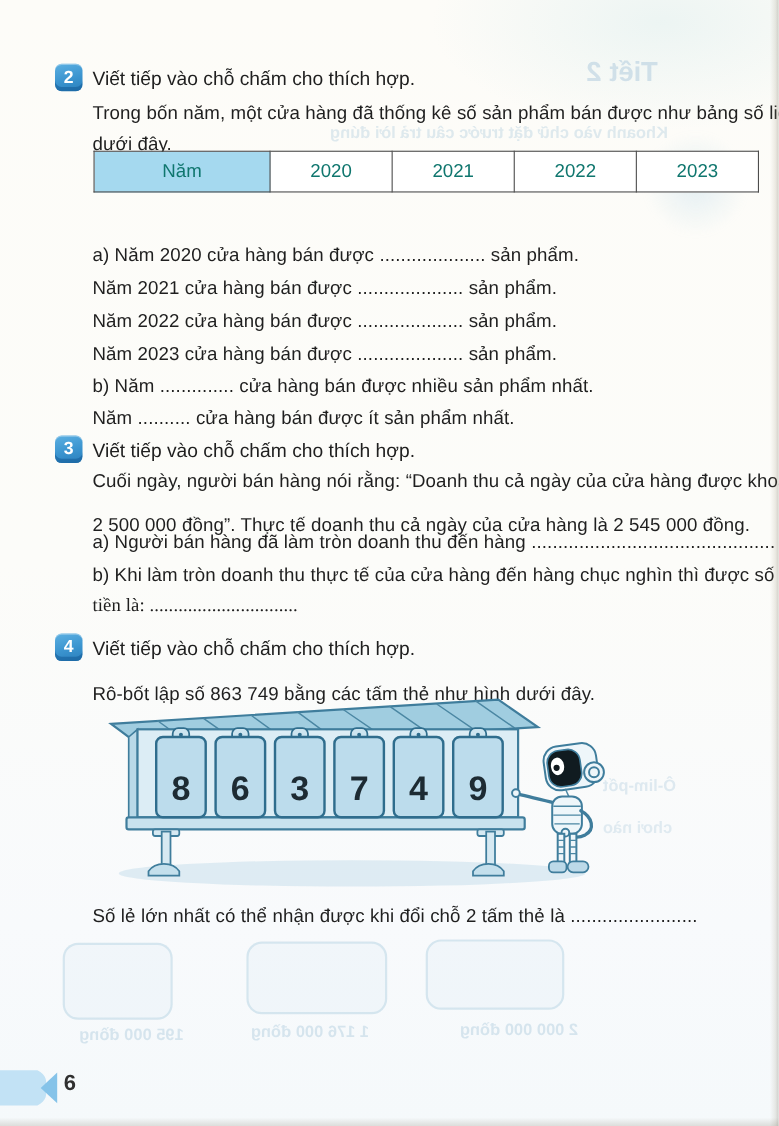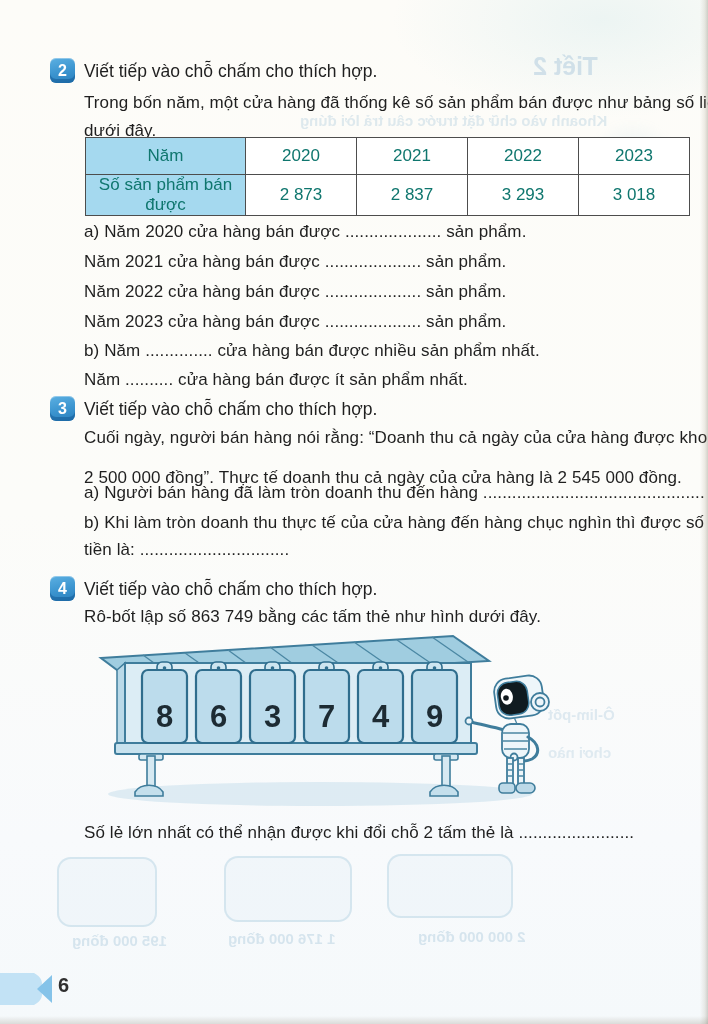--- a/index.html
+++ b/index.html
@@ -97,52 +97,45 @@
           <col class="cy">
         </colgroup>
       <tbody>
           <tr>
         <td class="blue">Năm</td>
         <td>2020</td>
         <td>2021</td>
         <td>2022</td>
         <td>2023</td>
       </tr>
-      <tr>
-        <td class="blue">Số sản phẩm bán được</td>
-        <td>2 873</td>
-        <td>2 837</td>
-        <td>3 293</td>
-        <td>3 018</td>
-      </tr>
     </tbody>
       </table>
 
     <div class="t-line" style="top:222px;">a) Năm 2020 cửa hàng bán được .................... sản phẩm.</div>
     <div class="t-line" style="top:252px;">Năm 2021 cửa hàng bán được .................... sản phẩm.</div>
     <div class="t-line" style="top:282px;">Năm 2022 cửa hàng bán được .................... sản phẩm.</div>
     <div class="t-line" style="top:312px;">Năm 2023 cửa hàng bán được .................... sản phẩm.</div>
     <div class="t-line" style="top:341px;">b) Năm .............. cửa hàng bán được nhiều sản phẩm nhất.</div>
     <div class="t-line" style="top:370px;">Năm .......... cửa hàng bán được ít sản phẩm nhất.</div>
   </section>
 
   <section>
     <div class="badge" style="top:396px;">3</div>
     <div class="ex-title" style="top:399px;">Viết tiếp vào chỗ chấm cho thích hợp.</div>
     <div class="t-line" style="top:428px;">Cuối ngày, người bán hàng nói rằng: “Doanh thu cả ngày của cửa hàng được khoảng</div>
     <div class="t-line" style="top:454px;margin-top:14px;">2 500 000 đồng”. Thực tế doanh thu cả ngày của cửa hàng là 2 545 000 đồng.</div>
     <div class="t-line" style="top:483px;">a) Người bán hàng đã làm tròn doanh thu đến hàng ..............................................</div>
     <div class="t-line" style="top:513px;">b) Khi làm tròn doanh thu thực tế của cửa hàng đến hàng chục nghìn thì được số</div>
-    <div class="t-line" style="top:540px;">tiền là: ...............................</div>
+    <div class="t-line" style="top:540px;font-family:Liberation Serif, serif;">tiền là: ...............................</div>
   </section>
 
   <section>
     <div class="badge" style="top:576px;">4</div>
     <div class="ex-title" style="top:579px;">Viết tiếp vào chỗ chấm cho thích hợp.</div>
-    <div class="t-line" style="top:607px;">Rô-bốt lập số 863 749 bằng các tấm thẻ như hình dưới đây.</div>
+    <div class="t-line" style="top:621px;">Rô-bốt lập số 863 749 bằng các tấm thẻ như hình dưới đây.</div>
 
     <svg class="illustration" viewBox="0 0 465 185">
       <ellipse class="shadow" cx="225" cy="164" rx="212" ry="12"></ellipse>
 
       <polygon class="roof" points="6,28 358,6 394,31 38,52"></polygon>
       <path class="ln" d="M48,25 L81,49 M90,23 L124,47 M133,20 L166,44 M175,17 L209,42 M217,15 L252,39 M259,12 L295,37 M302,10 L337,34 M337,7 L373,32"></path>
 
       <polygon class="board-side" points="22,40 30,33 30,113 22,120"></polygon>
       <rect class="board" x="30" y="33" width="346" height="80"></rect>
       <rect class="rail" x="20" y="113" width="362" height="11" rx="2"></rect>

